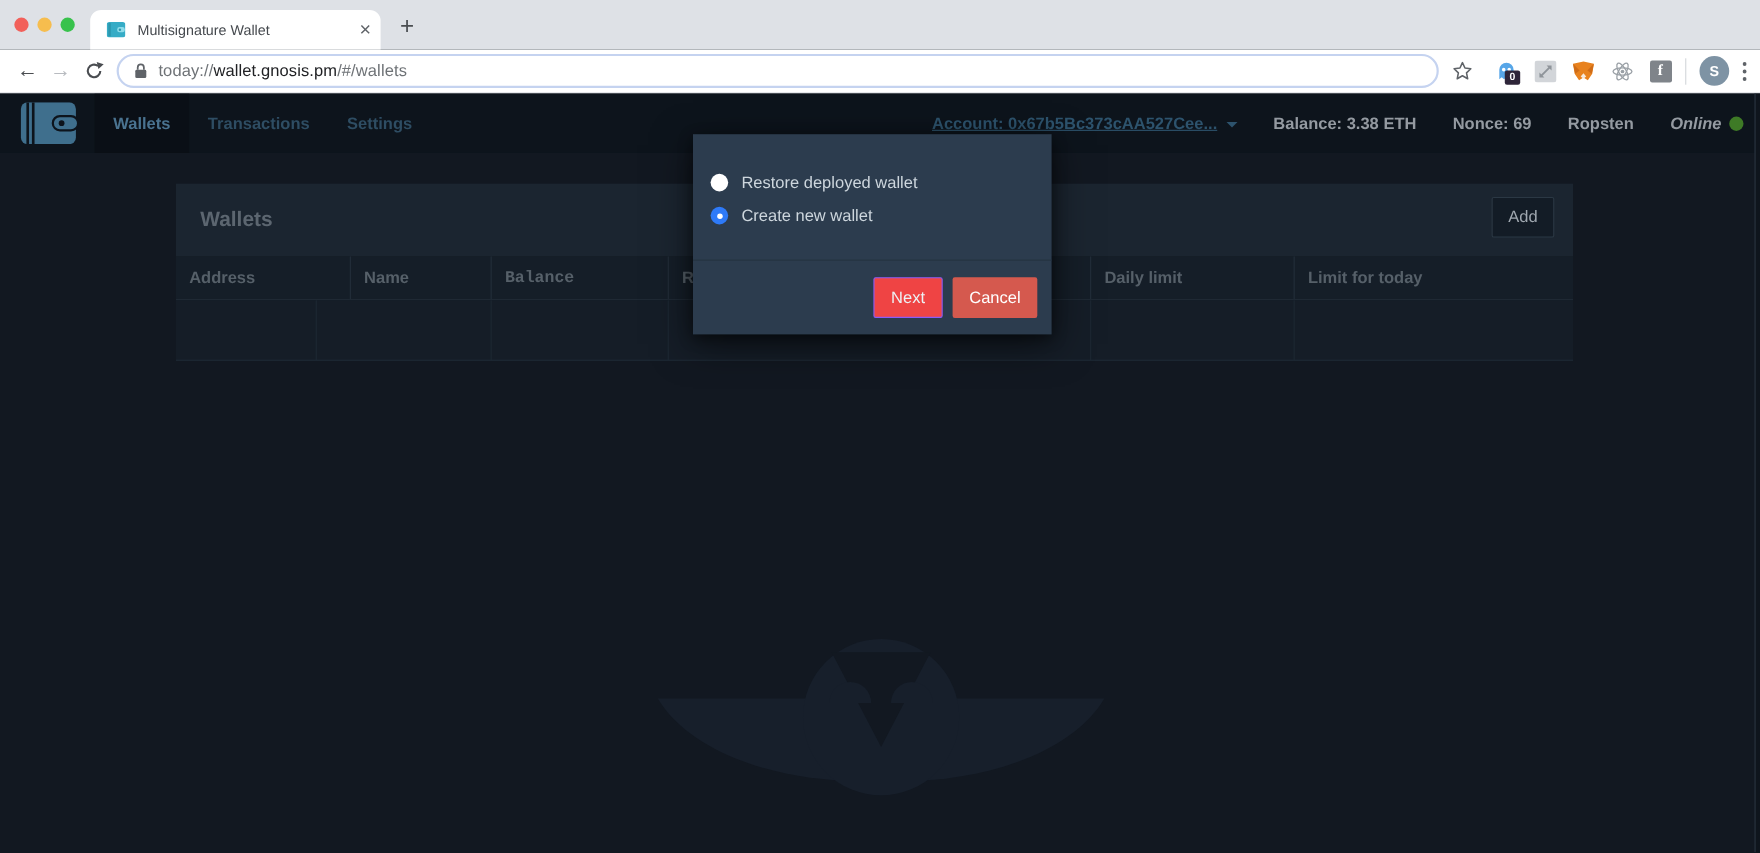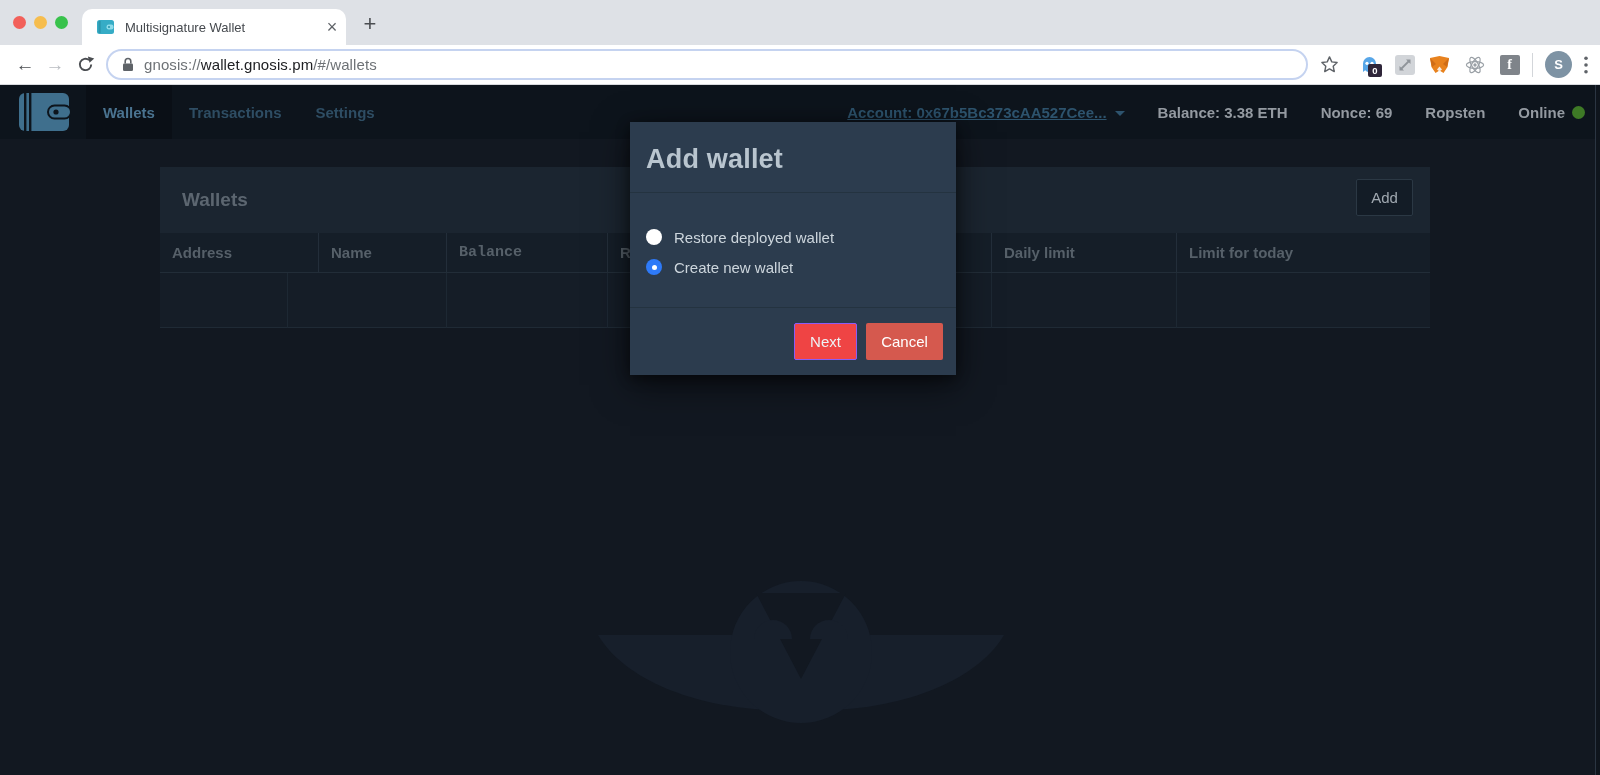--- a/index.html
+++ b/index.html
@@ -47,21 +47,21 @@
 
   .nav { height:54px; background:#0d141c; display:flex; align-items:stretch; position:relative; }
   .logo-box { width:86px; display:flex; align-items:center; justify-content:center; }
   .nav-item { display:flex; align-items:center; padding:0 17px; font-size:15px; font-weight:bold; color:#2e4d63; }
   .nav-item.active { background:#0a0f16; color:#4a7390; }
   .nav-right { position:absolute; right:15px; top:0; height:54px; display:flex; align-items:center;
                gap:33px; font-size:15px; font-weight:bold; color:#949aa1; white-space:nowrap; }
   .account { color:#2d536d; text-decoration:underline; display:flex; align-items:center; gap:8px; }
   .caret { width:0; height:0; border-left:5px solid transparent; border-right:5px solid transparent;
            border-top:5px solid #2d536d; margin-top:2px; }
-  .online { display:flex; align-items:center; gap:7px; }
+  .online { display:flex; align-items:center; gap:7px;font-style:italic; }
   .status-dot { width:13px; height:13px; border-radius:50%; background:#3e7a26; }
 
   .panel { position:absolute; left:160px; top:82px; width:1270px; }
   .panel-head { height:66px; background:#1b2530; display:flex; align-items:center; padding-left:22px; position:relative; }
   .panel-title { font-size:19px; font-weight:bold; color:#5c6670; }
   .add-btn { position:absolute; right:17px; top:12px; width:57px; height:37px; background:#131c26;
              border:1px solid #2b3844; border-radius:2px; color:#a0a8b0; font-size:15px;
              display:flex; align-items:center; justify-content:center; }
   .thead { display:flex; background:#151e28; border-bottom:1px solid #222d38; }
   .th { height:39px; line-height:39px; padding-left:12px; font-size:15px; font-weight:bold; color:#566069;
@@ -128,21 +128,21 @@
     </svg>
   </span>
 
   <div class="omnibox">
     <span style="display:flex;">
       <svg width="12" height="15" viewBox="0 0 12 15">
         <rect x="1" y="6.5" width="10" height="7.5" rx="1.3" fill="#5f6368"></rect>
         <path d="M3.2,6.5 V4.3 A2.8,2.8 0 0 1 8.8,4.3 V6.5" stroke="#5f6368" stroke-width="1.6" fill="none"></path>
       </svg>
     </span>
-    <span class="url"><span class="dim">gnosis://</span><span>wallet.gnosis.pm</span><span class="dim">/#/wallets</span></span>
+    <span class="url"><span class="dim">today://</span><span>wallet.gnosis.pm</span><span class="dim">/#/wallets</span></span>
   </div>
 
   <span class="star-btn">
     <svg width="19" height="19" viewBox="0 0 20 20">
       <polygon points="10,2 12.4,7.2 18,7.9 13.9,11.8 15,17.5 10,14.6 5,17.5 6.1,11.8 2,7.9 7.6,7.2" fill="none" stroke="#5f6368" stroke-width="1.5" stroke-linejoin="round"></polygon>
     </svg>
   </span>
 
   <div class="ext-row">
     <span class="ext">
@@ -264,23 +264,20 @@
       <div class="td c2"></div>
       <div class="td c3"></div>
       <div class="td c4"></div>
       <div class="td c5"></div>
     </div>
   </div>
 
   <div class="scroll-edge"></div>
 
   <div class="modal">
-    <div class="modal-head">
-      <div class="modal-title">Add wallet</div>
-    </div>
     <div class="modal-body">
       <div class="radio-row">
         <span class="radio off"></span>
         <span class="radio-label">Restore deployed wallet</span>
       </div>
       <div class="radio-row">
         <span class="radio on"></span>
         <span class="radio-label">Create new wallet</span>
       </div>
     </div>

